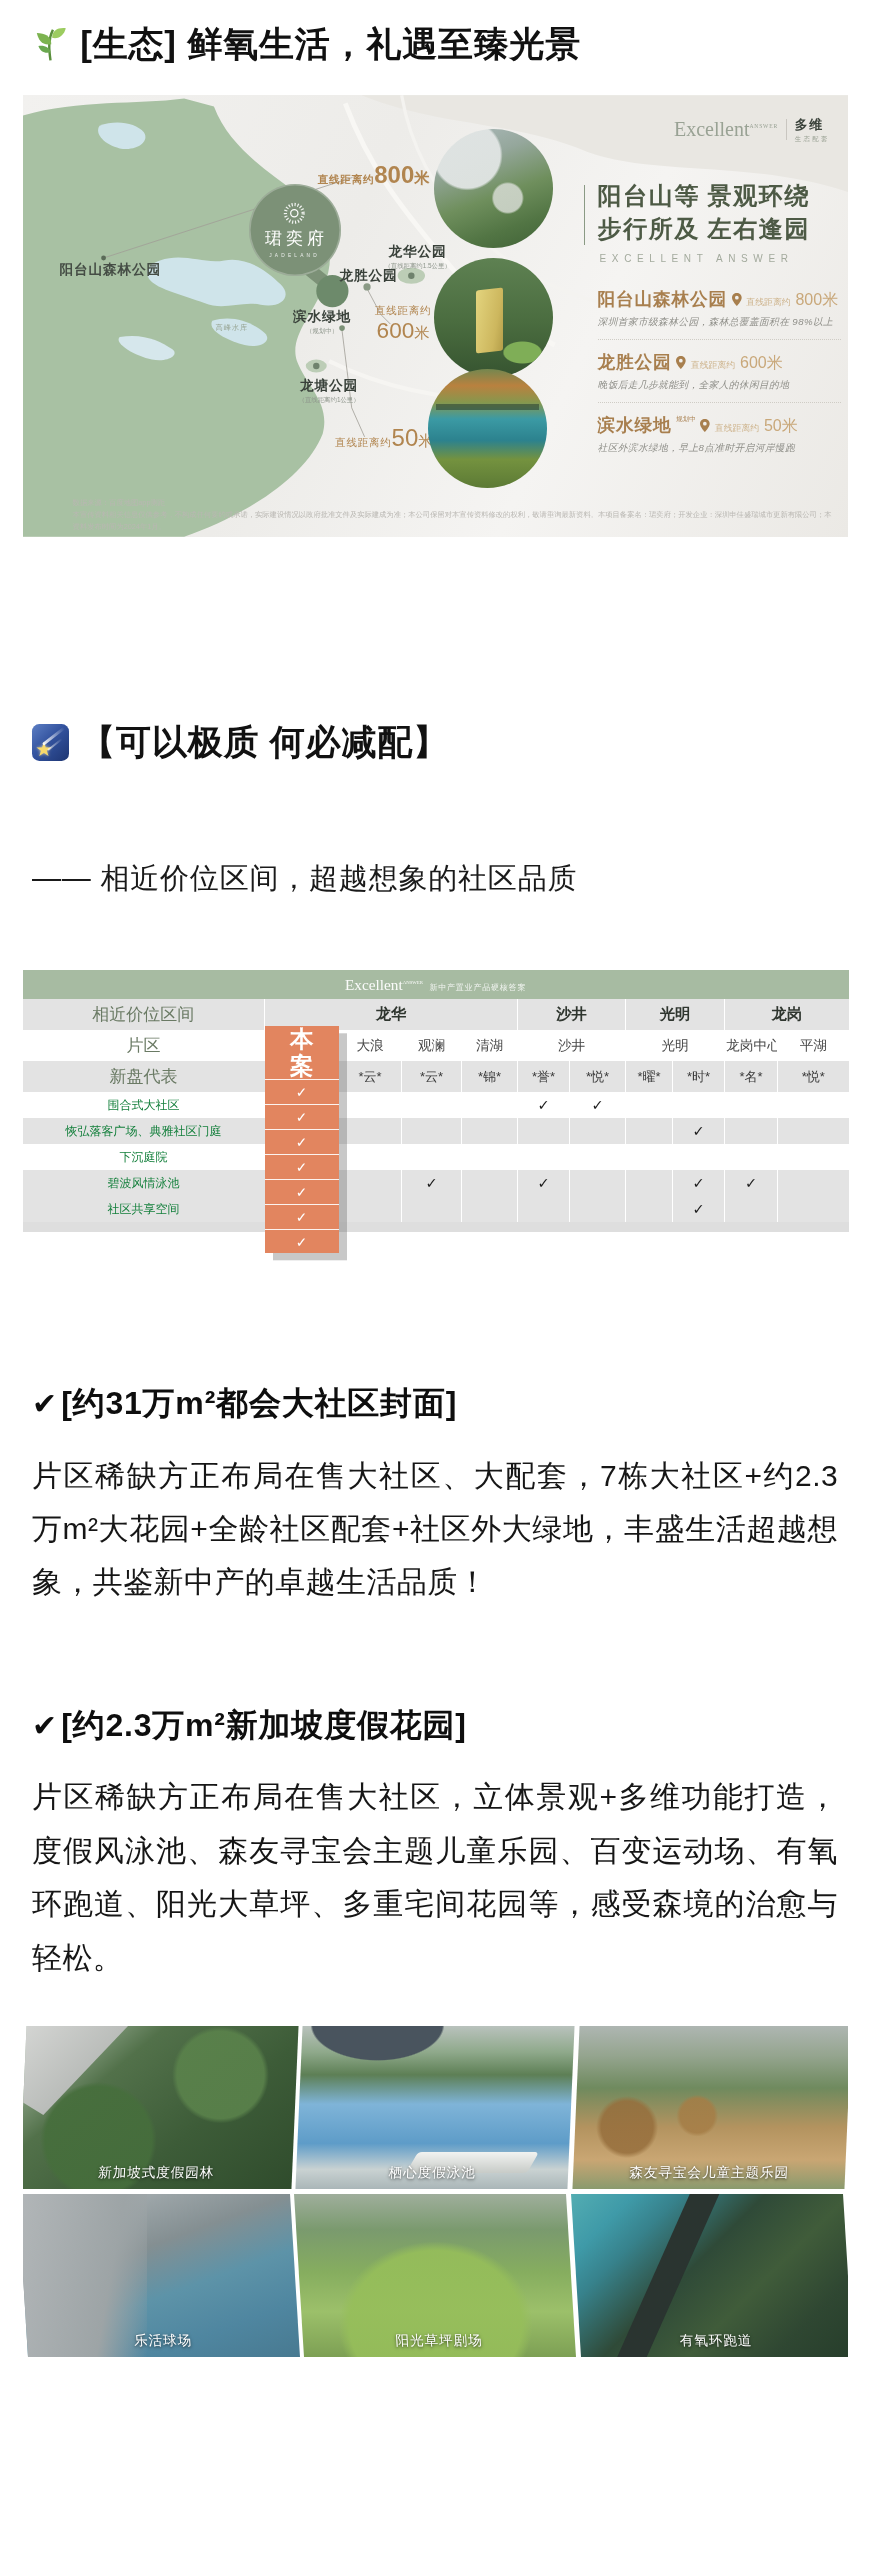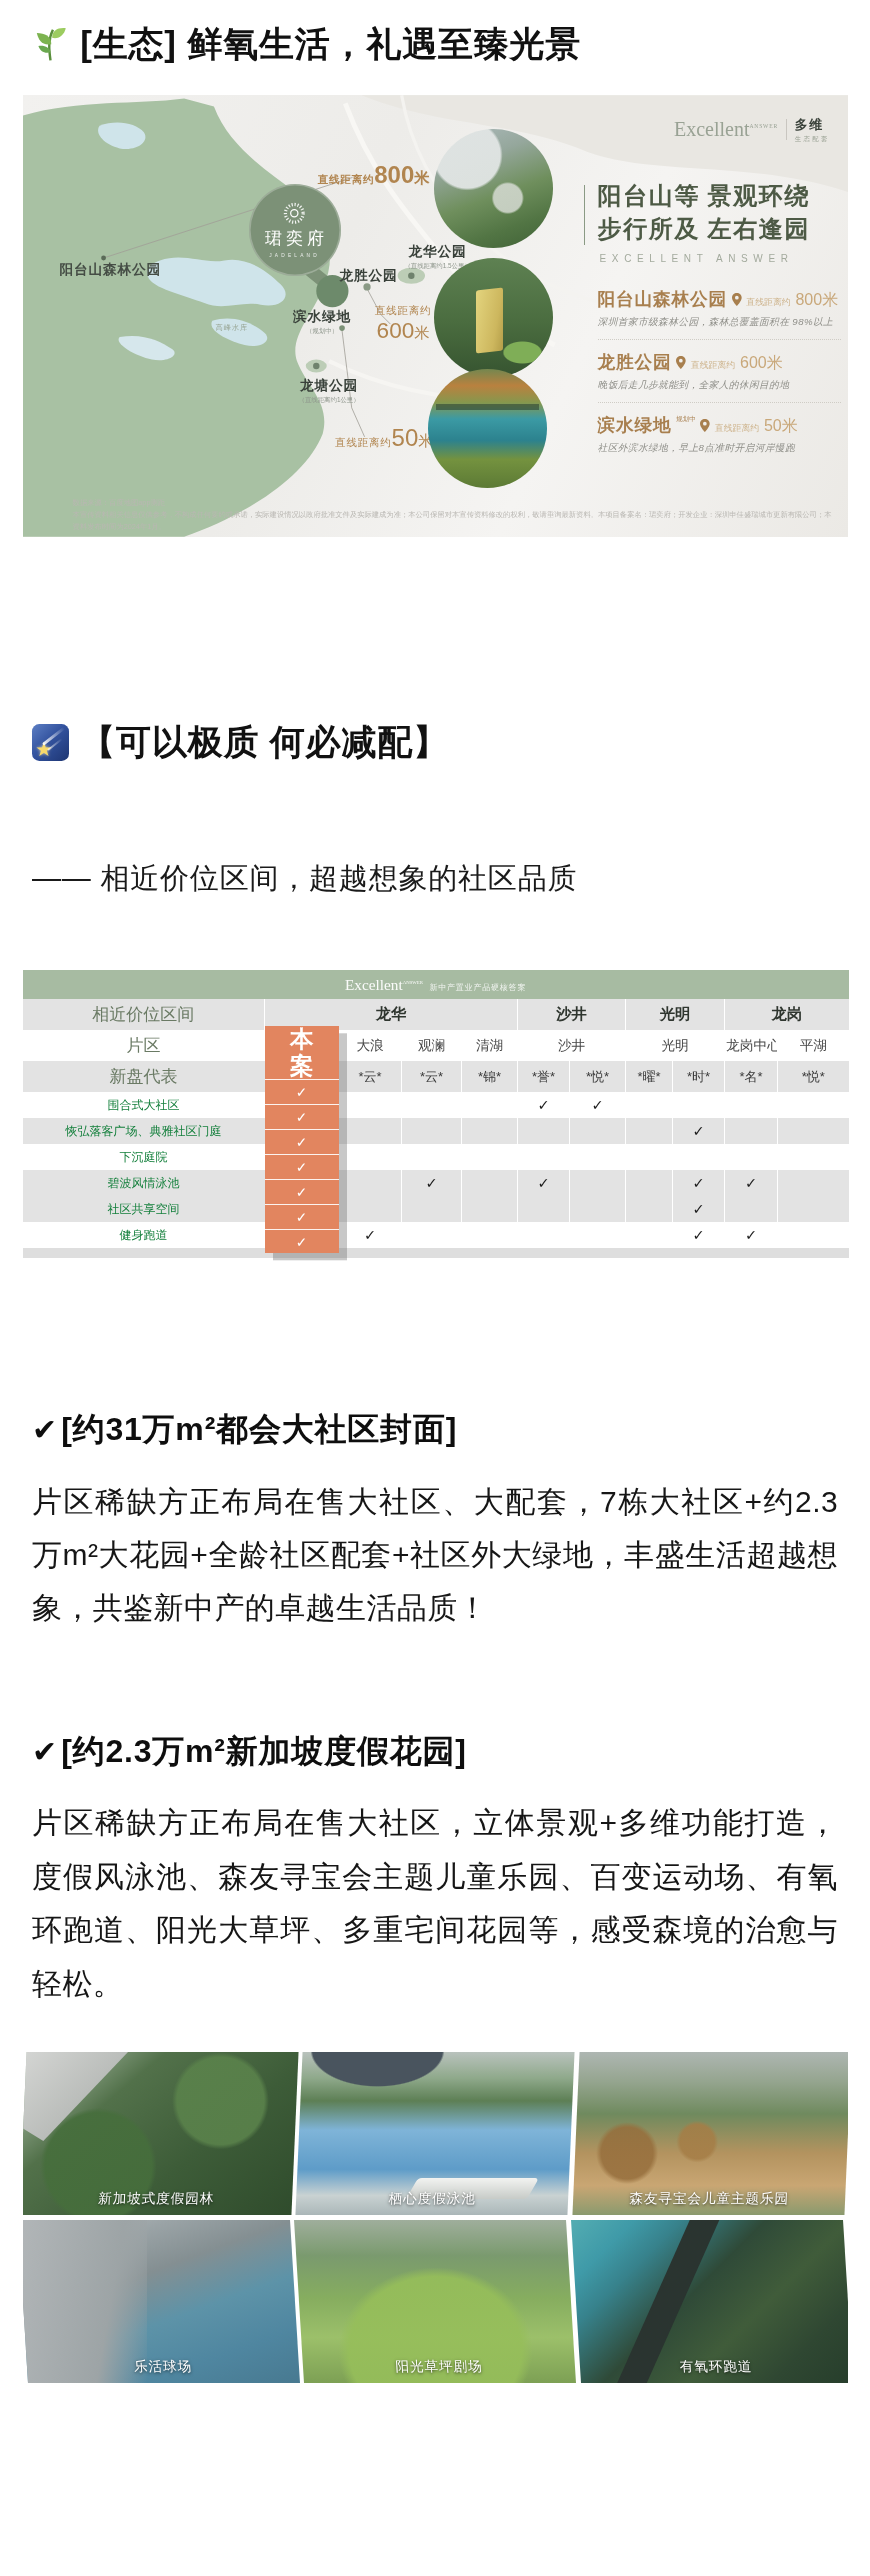--- a/index.html
+++ b/index.html
@@ -30,21 +30,21 @@
   
   .hero{position:relative;width:825px;height:442px;margin:27px 22.6px 0 22.6px;overflow:hidden;
         background:linear-gradient(115deg,#f2f1ef 0%,#edecE9 38%,#f5f4f2 66%,#ebe9e5 100%);}
   .hero svg.map{position:absolute;left:0;top:0;}
   .map-label{position:absolute;color:#454d45;font-weight:bold;}
   .lbl-forest{left:37px;top:166px;font-size:13.7px;letter-spacing:0.8px;}
   .lbl-reservoir{left:193px;top:228px;font-size:7.3px;color:#98a695;font-weight:normal;letter-spacing:0.8px;}
   .poi{position:absolute;text-align:center;}
   .poi .poi-name{font-size:13.7px;font-weight:bold;color:#39413a;letter-spacing:0.8px;}
   .poi .poi-note{font-size:6.4px;color:#8e968c;margin-top:0.8px;letter-spacing:0;}
-  .poi-0{left:358px;top:148px;width:74px;margin-left:20px;}
+  .poi-0{left:358px;top:148px;width:74px;}
   .poi-1{left:314px;top:172px;width:64px;}
   .poi-2{left:268px;top:213px;width:63px;}
   .poi-3{left:272px;top:282px;width:69px;}
 
   .project-circle{position:absolute;left:226px;top:89px;width:92px;height:92px;border-radius:50%;
         background:#7c9177;box-shadow:0 0 0 1.6px rgba(255,255,255,.25) inset;
         display:flex;flex-direction:column;align-items:center;justify-content:center;color:#fff;}
   .project-circle .pname{font-family:"Liberation Serif","DejaVu Serif",serif;font-size:17px;
         letter-spacing:4px;margin-top:2.4px;padding-left:4px;}
   .project-circle .pen{font-size:4.8px;letter-spacing:3.2px;color:rgba(255,255,255,.85);margin-top:3.2px;}
@@ -469,33 +469,20 @@
             <td class="fcheck datacell"></td>
             <td class="fcheck datacell"></td>
             <td class="fcheck datacell"></td>
             <td class="fcheck datacell"></td>
             <td class="fcheck datacell"></td>
             <td class="fcheck datacell"></td>
             <td class="fcheck datacell">✓</td>
             <td class="fcheck datacell"></td>
             <td class="fcheck datacell"></td>
           </tr>
-          <tr class="frow r-white">
-            <td class="flabel">健身跑道</td>
-            <td></td>
-            <td class="fcheck datacell">✓</td>
-            <td class="fcheck datacell"></td>
-            <td class="fcheck datacell"></td>
-            <td class="fcheck datacell"></td>
-            <td class="fcheck datacell"></td>
-            <td class="fcheck datacell"></td>
-            <td class="fcheck datacell">✓</td>
-            <td class="fcheck datacell">✓</td>
-            <td class="fcheck datacell"></td>
-          </tr>
         </tbody>
       <tbody>
         <tr class="tbl-bottom">
             <td colspan="11"></td>
           </tr>
       </tbody>
     </table>
 
     <div class="benan-overlay">
       <div class="benan-head">

